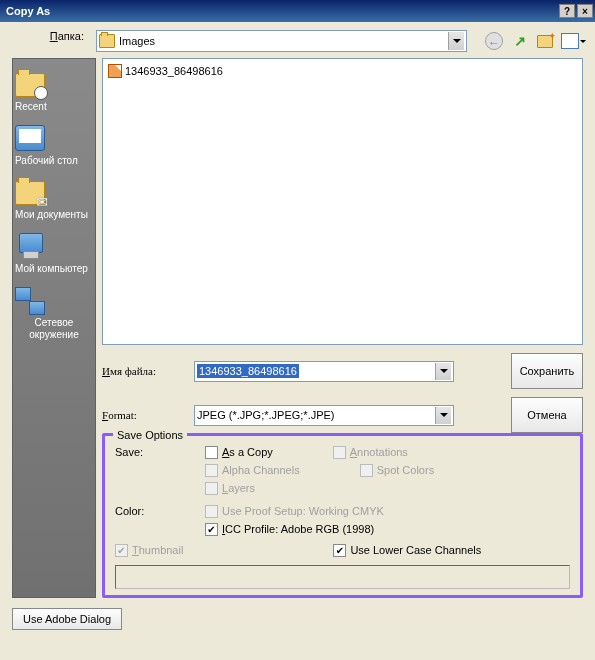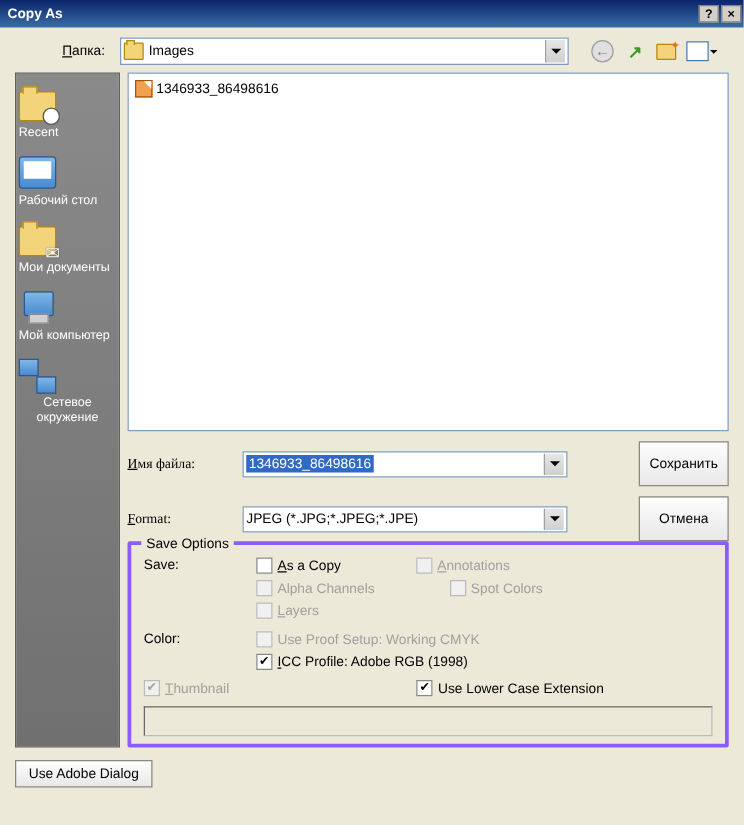--- a/index.html
+++ b/index.html
@@ -3,21 +3,21 @@
 <meta charset="utf-8">
 <style>
 * { box-sizing: border-box; margin: 0; padding: 0; font-family: Tahoma, Arial, sans-serif; font-size: 11px; }
 body { background: #ece9d8; width: 595px; height: 660px; overflow: hidden; }
 
 .titlebar { background: linear-gradient(to bottom, #0a246a, #3a6ea5); height: 22px; display: flex; align-items: center; padding: 0 2px; color: white; }
 .titlebar .title { font-weight: bold; padding-left: 4px; flex: 1; }
 .titlebar .btns { display: flex; gap: 2px; }
 .titlebar .tb-btn { width: 16px; height: 14px; background: #d4d0c8; border: 1px solid #808080; display: flex; align-items: center; justify-content: center; color: black; font-family: Arial; font-size: 10px; font-weight: bold; cursor: default; }
 
-.top-row { display: flex; align-items: center; padding: 8px 28px 6px 12px; gap: 6px; }
+.top-row { display: flex; padding: 8px 16px 6px 12px; gap: 6px; }
 .top-row .lbl { width: 78px; text-align: right; padding-right: 6px; }
 .folder-select { flex: 1; height: 22px; border: 1px solid #7f9db9; background: white; display: flex; align-items: center; padding: 0 2px; position: relative; }
 .folder-select .folder-ico { width: 16px; height: 14px; background: #f4d47a; border: 1px solid #b8860b; border-radius: 1px; margin-right: 4px; position: relative; }
 .folder-select .folder-ico::before { content: ""; position: absolute; top: -3px; left: 1px; width: 5px; height: 3px; background: #f4d47a; border: 1px solid #b8860b; border-bottom: none; }
 .folder-select .dd { margin-left: auto; width: 16px; height: 18px; background: linear-gradient(#e6e6e6, #d0d0d0); border-left: 1px solid #a0a0a0; display: flex; align-items: center; justify-content: center; }
 .folder-select .dd::after { content: ""; border: 4px solid transparent; border-top-color: black; margin-top: 3px; }
 .toolbar-icons { display: flex; gap: 8px; margin-left: 12px; align-items: center; }
 .ico { width: 18px; height: 18px; display: flex; align-items: center; justify-content: center; }
 .ico-back { border-radius: 50%; background: #e0e0e0; border: 1px solid #a0a0a0; color: #808080; font-size: 12px; }
 .ico-up { color: #3a9d23; font-size: 14px; position: relative; }
@@ -59,21 +59,21 @@
 .field-row .combo .dd2::after { content: ""; border: 4px solid transparent; border-top-color: black; margin-top: 3px; }
 .field-row .combo .selected-text { background: #316ac5; color: white; padding: 1px 2px; }
 .btn { width: 72px; height: 36px; border: 1px solid #888; background: linear-gradient(#fdfdfd, #e8e8e8); display: flex; align-items: center; justify-content: center; margin-left: auto; cursor: default; }
 
 .options-box { margin-top: 0; border: 3px solid #8b5cf6; border-radius: 2px; position: relative; padding: 10px 10px 6px 10px; }
 .options-box .legend { position: absolute; top: -7px; left: 8px; background: #ece9d8; padding: 0 4px; }
 .opt-row { display: flex; margin-bottom: 6px; }
 .opt-row .olbl { width: 90px; }
 .opt-col { display: flex; flex-direction: column; gap: 5px; flex: 1; }
 .opt-row2 { display: flex; gap: 60px; }
-.chk { display: flex; align-items: center; gap: 4px; }
+.chk { display: flex; gap: 4px; }
 .chkbox { width: 13px; height: 13px; background: white; border: 1px solid #888; display: flex; align-items: center; justify-content: center; font-size: 10px; line-height: 1; }
 .chk.disabled { color: #a0a0a0; }
 .chk.disabled .chkbox { background: #f0f0f0; border-color: #bbb; }
 .sep-row { display: flex; gap: 60px; margin: 8px 0; }
 .sunken { margin-top: 6px; height: 24px; border: 1px inset #bbb; background: #ece9d8; }
 
 .footer { padding: 10px 12px; }
 .footer .btn2 { height: 22px; padding: 0 10px; border: 1px solid #888; background: linear-gradient(#fdfdfd, #e8e8e8); display: inline-flex; align-items: center; cursor: default; }
 
 .underline-first::first-letter { text-decoration: underline; }
@@ -216,21 +216,21 @@
         </div>
       </div>
 
       <div class="sep-row">
         <div class="chk disabled">
           <span class="chkbox" style="color:#a0a0a0">✔</span>
           <span class="underline-first">Thumbnail</span>
         </div>
         <div class="chk" style="margin-left:90px">
           <span class="chkbox">✔</span>
-          <span>Use Lower Case Extension</span>
+          <span>Use Lower Case Channels</span>
         </div>
       </div>
 
       <div class="sunken"></div>
     </div>
   </div>
 </div>
 
 <div class="footer">
   <div class="btn2">Use Adobe Dialog</div>

